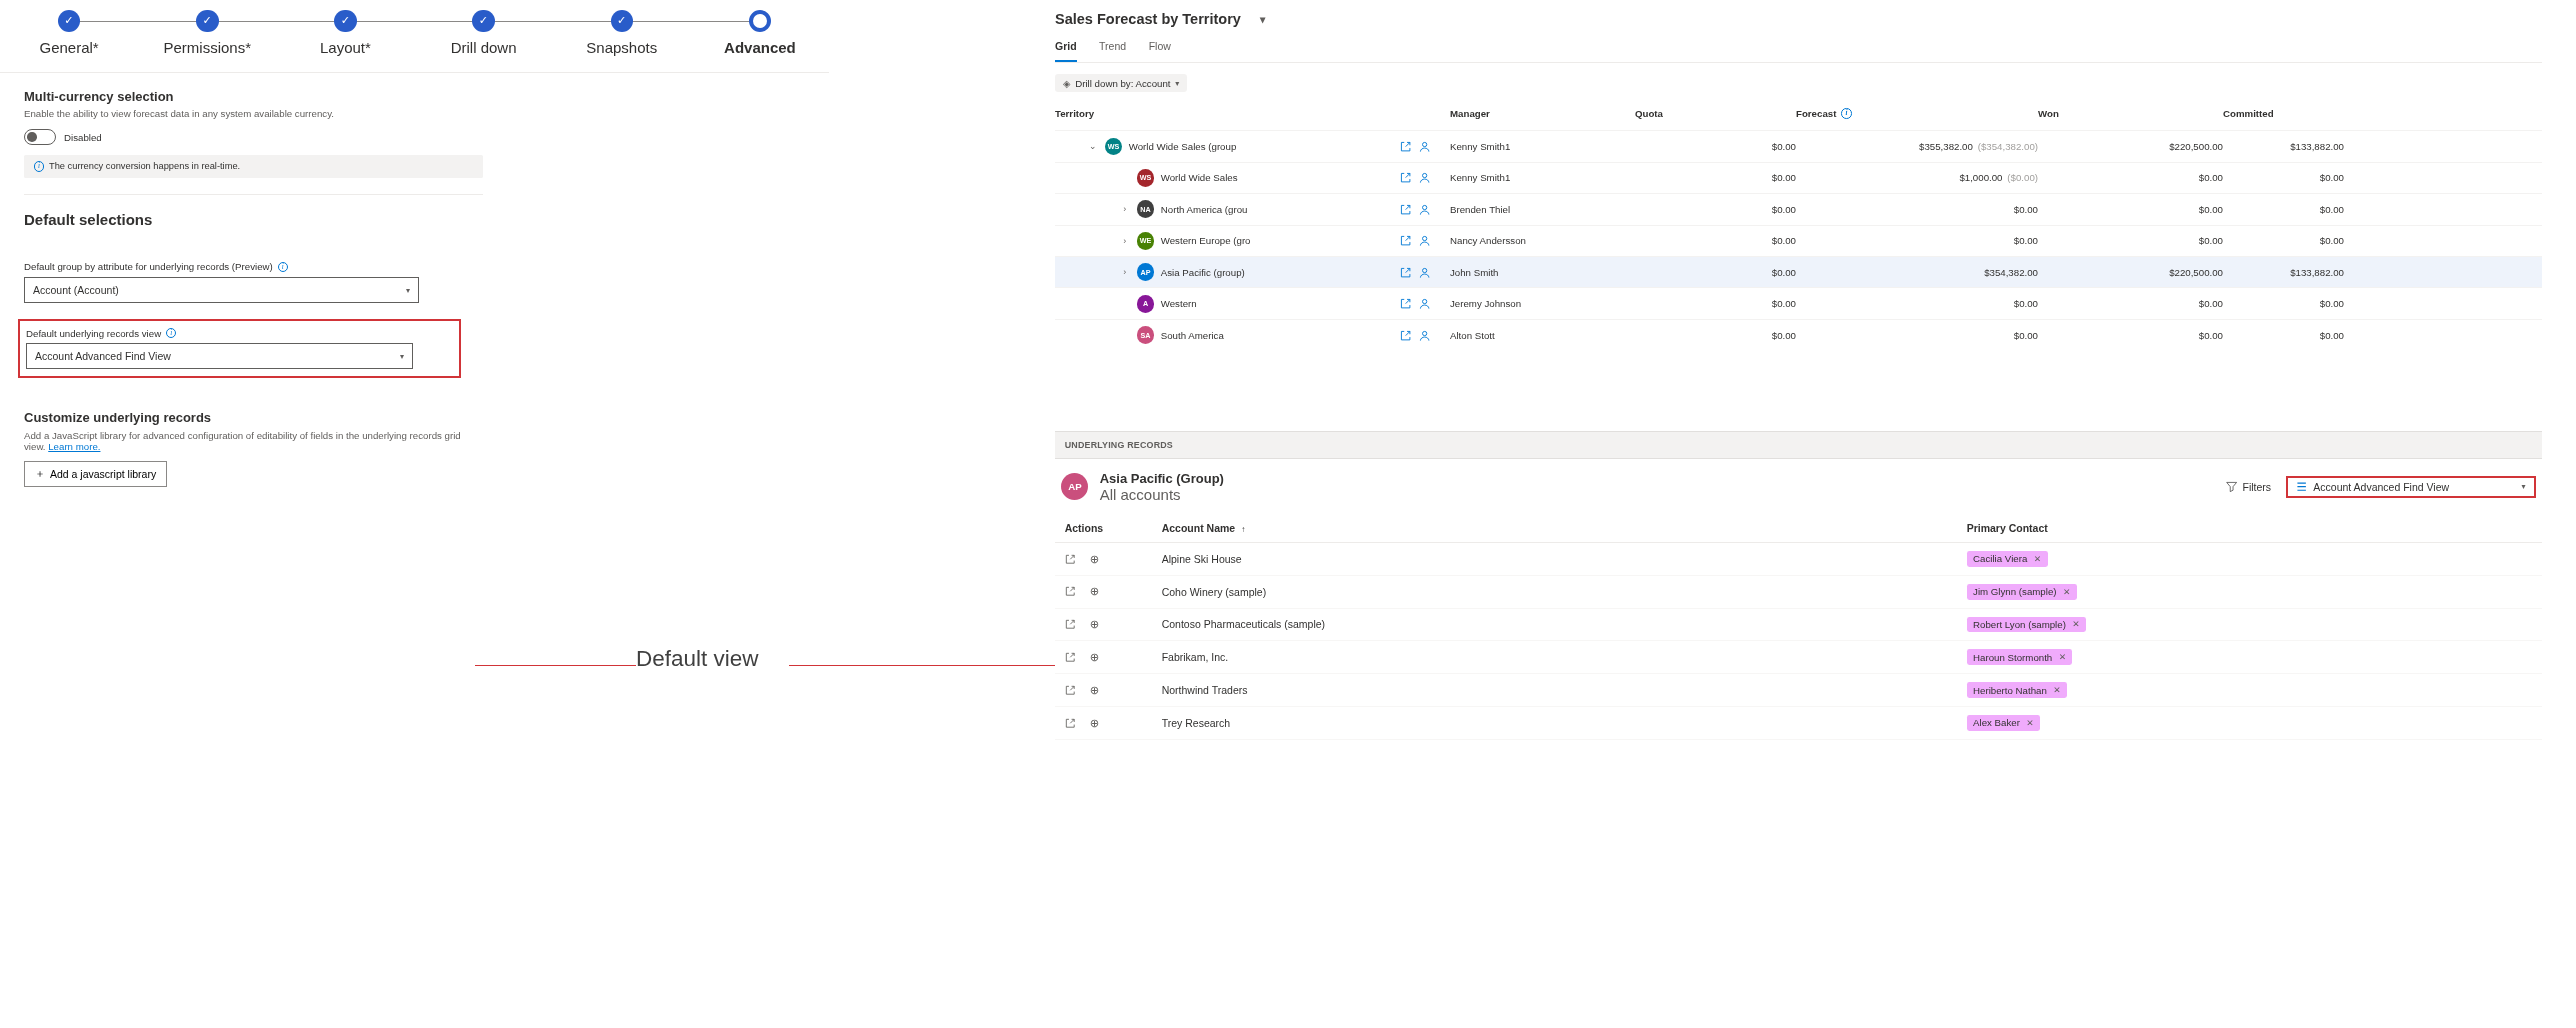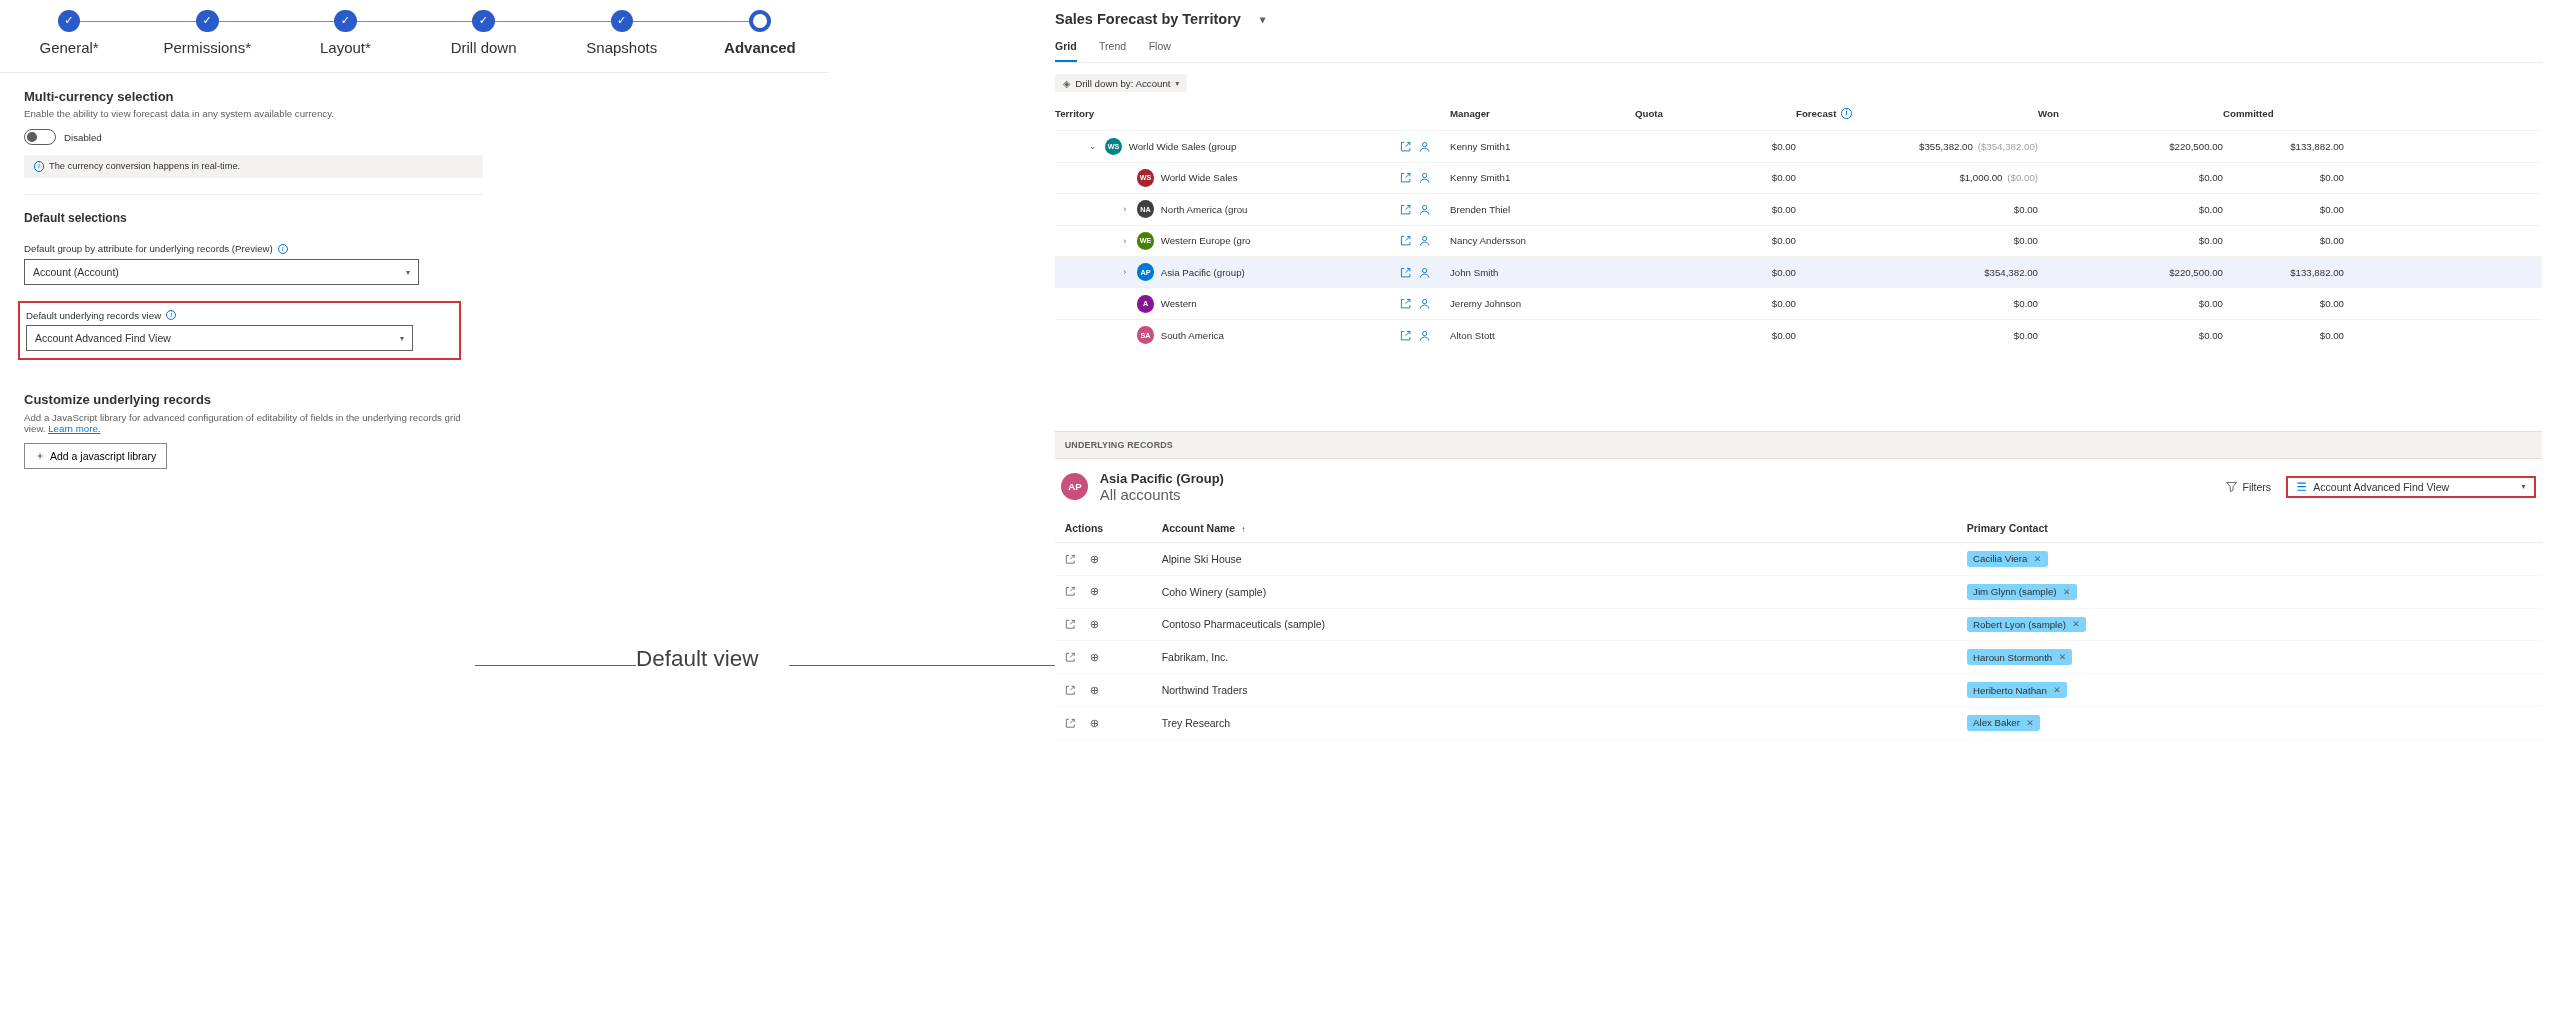--- a/index.html
+++ b/index.html
@@ -15,21 +15,21 @@
   .step-circle.outline { background: #fff; border: 4px solid #295cc9; }
   .step-check { color: #fff; font-size: 11.3px; }
   .step-label { font-size: 15px; color: #323130; }
   .step-line { position: absolute; top: 11.3px; left: 50%; right: -50%; height: 0.8px; background: #8a8886; z-index: 1; }
   .step:last-child .step-line { display: none; }
 
   
   .section { padding: 16px 0; border-bottom: 0.8px solid #edebe9; width: 459px; margin-left: 24px; }
   .section:last-child { border-bottom: none; }
   .section h3 { font-size: 13px; font-weight: 600; margin-bottom: 4.8px; }
-  .section h4 { font-size: 12px; font-weight: 600; margin-bottom: 7px; }
+  .section h4 { font-size: 15px; font-weight: 600; margin-bottom: 22px; }
   .section-desc { font-size: 9.7px; color: #605e5c; margin-bottom: 9.7px; }
   .toggle-row { display: flex; align-items: center; gap: 8px; margin-bottom: 9.7px; }
   .toggle { width: 32px; height: 16px; border-radius: 8px; position: relative; }
   .toggle.off { background: #fff; border: 0.8px solid #605e5c; }
   .toggle.off .knob { width: 9.7px; height: 9.7px; border-radius: 50%; background: #605e5c; position: absolute; left: 2.4px; top: 2.4px; }
   .toggle.on { background: #0078d4; }
   .toggle.on .knob { width: 9.7px; height: 9.7px; border-radius: 50%; background: #fff; position: absolute; right: 2.4px; top: 3.2px; }
   .info-bar { background: #f3f2f1; padding: 6.4px 9.7px; font-size: 9.3px; color: #323130; display: flex; align-items: center; gap: 4.8px; border-radius: 1.6px; }
   .field-label { font-size: 9.7px; color: #323130; margin-bottom: 4.8px; display: flex; align-items: center; gap: 4.8px; }
   .select { width: 395px; height: 26px; border: 0.8px solid #605e5c; padding: 0 8px; display: flex; align-items: center; justify-content: space-between; font-size: 10.5px; background: #fff; }
@@ -62,21 +62,21 @@
   .ur-avatar { width: 27px; height: 27px; border-radius: 50%; background: #ca4f7d; color: #fff; display: flex; align-items: center; justify-content: center; font-size: 9.7px; font-weight: 600; }
   .ur-title { font-size: 13px; font-weight: 600; }
   .ur-sub { font-size: 15px; color: #605e5c; }
   .ur-actions { margin-left: auto; display: flex; align-items: center; gap: 14.5px; }
   .filters-btn { display: flex; align-items: center; gap: 4.8px; color: #323130; font-size: 10.5px; }
   .view-select { border: 2.4px solid #d13438; padding: 3.2px 8px; display: flex; align-items: center; gap: 6.4px; font-size: 10.5px; width: 250px; justify-content: flex-start; }
   .ur-grid-header, .ur-row { display: grid; grid-template-columns: 97px 805px 322px; align-items: center; padding: 8px 9.7px; font-size: 10.5px; }
   .ur-grid-header { font-weight: 600; border-bottom: 0.8px solid #edebe9; }
   .ur-row { border-bottom: 0.8px solid #f7f6f5; }
   .ur-act { display: flex; gap: 14.5px; color: #605e5c; font-size: 10.5px; }
-  .chip { display: inline-flex; align-items: center; gap: 6.4px; background: #7dd3fc; padding: 2.4px 6.4px; border-radius: 2.4px; font-size: 9.7px; }
+  .chip { display: inline-flex; align-items: center; gap: 6.4px; background: #f0abfc; padding: 2.4px 6.4px; border-radius: 2.4px; font-size: 9.7px; }
   .chip .x { color: #605e5c; font-size: 8.9px; }
 
   .annot-label { position: absolute; color: #404040; font-size: 22.5px; font-family: "Segoe UI", sans-serif; }
   .annot-line { position: absolute; border-top: 1.6px solid #d13438; }
 
   svg { display: block; }
   .icon-info { width: 10.5px; height: 10.5px; border: 0.8px solid #0078d4; border-radius: 50%; display: inline-flex; align-items: center; justify-content: center; font-size: 7.2px; color: #0078d4; font-style: italic; font-family: serif; }
 </style>
 </head>
 <body>

